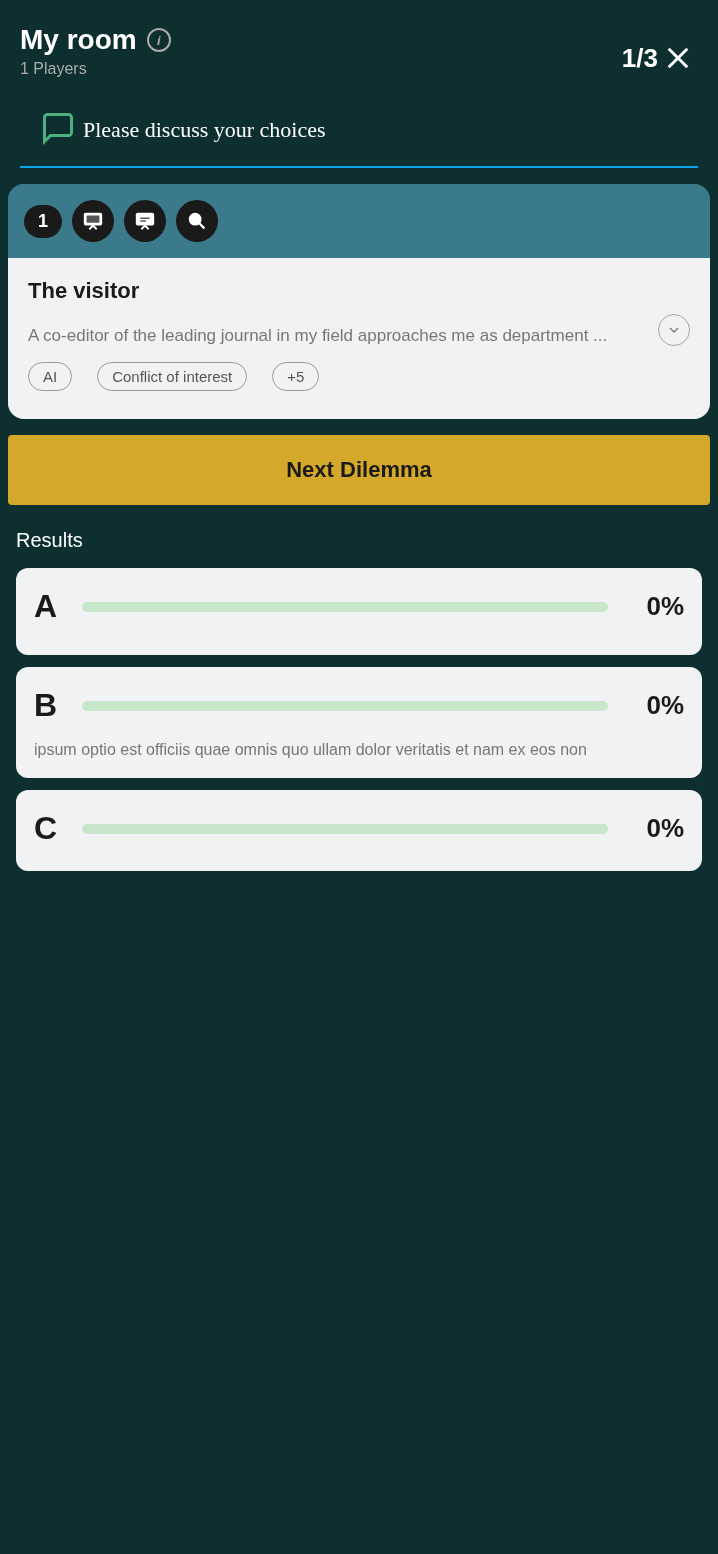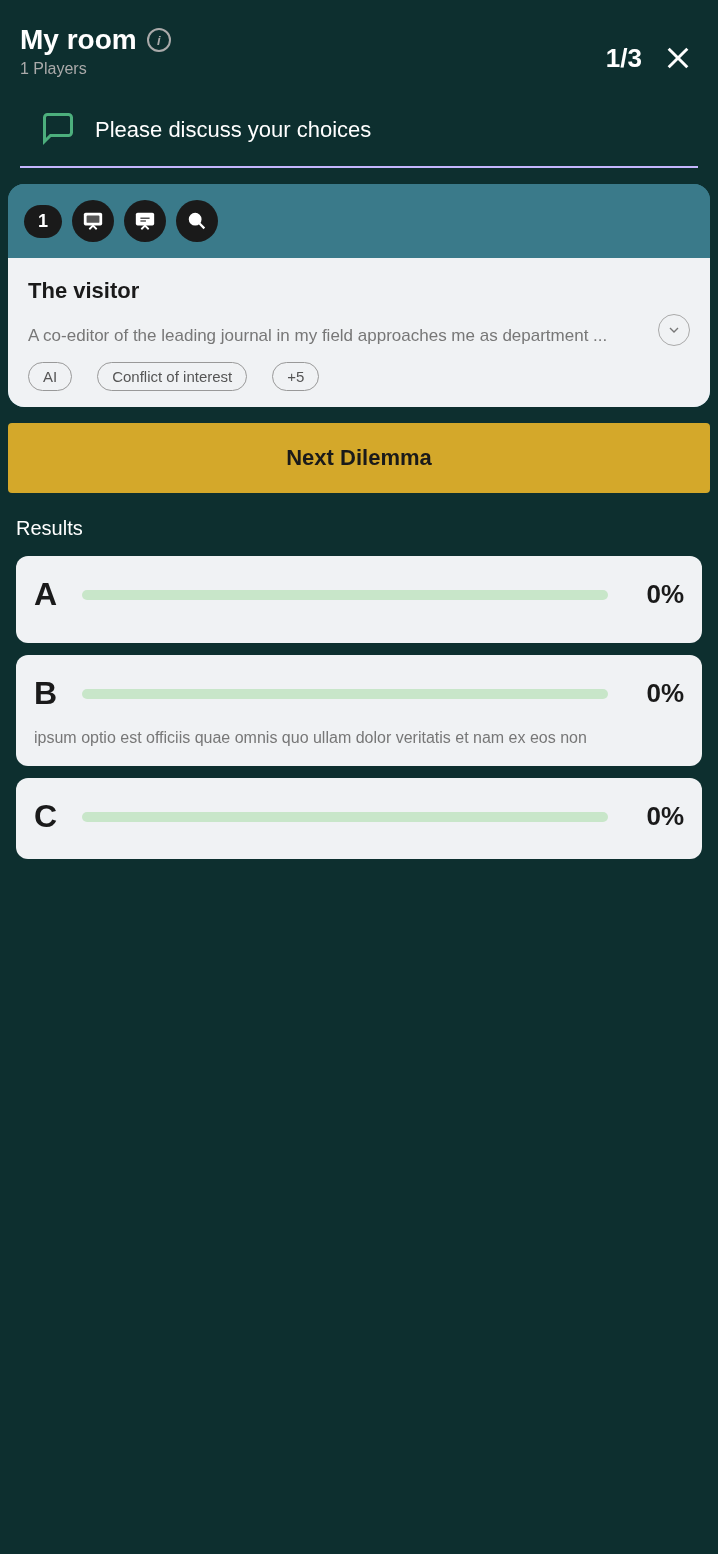--- a/index.html
+++ b/index.html
@@ -70,22 +70,23 @@
       stroke-width: 2.5;
       fill: none;
     }
 
     
     .discussion-banner {
       margin: 0 20px 0 20px;
       padding: 16px 20px;
       display: flex;
       align-items: center;
-      gap: 19px;
-      border-bottom: 2px solid #c4b5fd;
+      gap: 7px;
+      border-bottom: 2px solid #0ea5e9;
+      font-family: Liberation Serif, serif;
     }
     .chat-icon {
       flex-shrink: 0;
     }
     .chat-icon svg {
       width: 36px;
       height: 36px;
       stroke: #4caf7d;
       fill: none;
       stroke-width: 2;
@@ -134,21 +135,21 @@
     }
     .icon-circle svg {
       width: 22px;
       height: 22px;
       fill: #ffffff;
     }
 
     
     .card-body {
       background: #f0f2f4;
-      padding: 20px 20px 16px 20px;
+      padding: 20px 20px 28px 20px;
     }
     .card-title {
       font-size: 22px;
       font-weight: 700;
       color: #1a1a1a;
       margin-bottom: 10px;
     }
     .card-desc {
       font-size: 17px;
       color: #777;
@@ -264,21 +265,21 @@
 <body>
 
 <div class="header">
   <div class="header-left">
     <div class="header-title-row">
       <span class="header-title">My room</span>
       <div class="info-icon">i</div>
     </div>
     <div class="header-players">1 Players</div>
   </div>
-  <div style="display:flex;align-items:center;gap:16px;">
+  <div style="display:flex;align-items:center;">
     <span class="header-counter">1/3</span>
     <div class="close-btn">
       <svg viewBox="0 0 24 24">
           <line x1="4" y1="4" x2="20" y2="20"></line>
           <line x1="20" y1="4" x2="4" y2="20"></line>
         </svg>
     </div>
   </div>
 </div>
 

